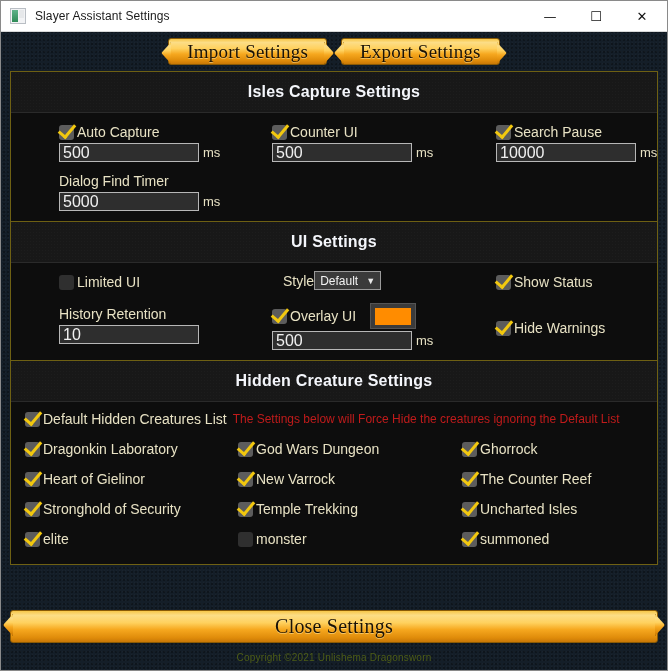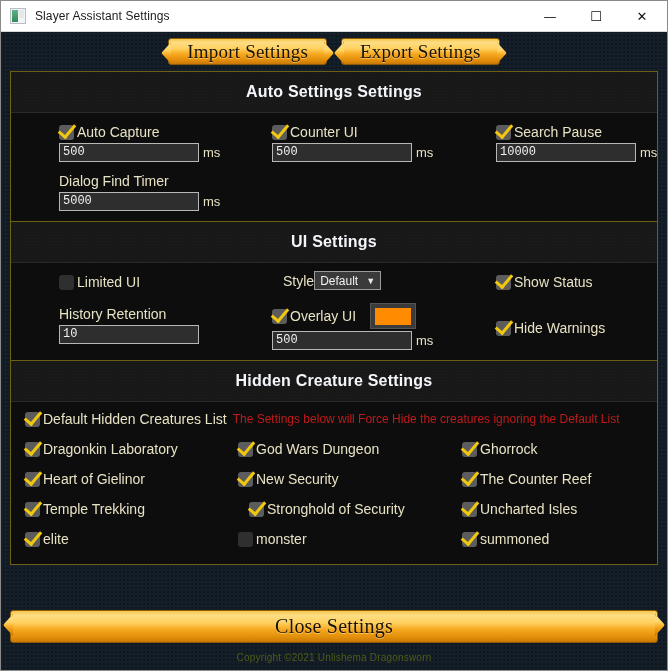--- a/index.html
+++ b/index.html
@@ -205,22 +205,22 @@
     white-space: nowrap;
   }
 
   
   .inline { display: flex; align-items: center; }
   .tinput {
     height: 19px;
     background: #2e2e2e;
     border: 1px solid #b7b7b7;
     color: #f0f0f0;
-    font-size: 12px;
-    font-family: Liberation Mono, monospace;
+    font-size: 16px;
+    font-family: Liberation Sans, sans-serif;
     padding: 0 3px;
     line-height: 17px;
     width: 140px;
     overflow: hidden;
     white-space: nowrap;
   }
   .unit {
     font-size: 13px;
     color: #e8e2c4;
     margin-left: 4px;
@@ -311,21 +311,21 @@
 
     <div class="topbar">
       <div class="gold-btn">Import Settings</div>
       <div class="gold-btn">Export Settings</div>
     </div>
 
     <div class="panels">
 
       <div class="panel">
         <div class="panel-header">
-          <span class="ph-title">Auto Settings Settings</span>
+          <span class="ph-title">Isles Capture Settings</span>
         </div>
         <div class="panel-body">
 
           <div class="row">
 
             <div class="col">
               <div class="cb-line">
                 <span class="cbox on"></span>
                 <span class="cb-label">Auto Capture</span>
               </div>
@@ -483,42 +483,42 @@
             <div class="cgrow">
               <div class="cell">
                 <div class="cb-line">
                   <span class="cbox on"></span>
                   <span class="cb-label">Heart of Gielinor</span>
                 </div>
               </div>
               <div class="cell c2">
                 <div class="cb-line">
                   <span class="cbox on"></span>
-                  <span class="cb-label">New Security</span>
+                  <span class="cb-label">New Varrock</span>
                 </div>
               </div>
               <div class="cell">
                 <div class="cb-line">
                   <span class="cbox on"></span>
                   <span class="cb-label">The Counter Reef</span>
                 </div>
               </div>
             </div>
 
             <div class="cgrow">
+              <div class="cell">
+                <div class="cb-line">
+                  <span class="cbox on"></span>
+                  <span class="cb-label">Stronghold of Security</span>
+                </div>
+              </div>
               <div class="cell c2">
                 <div class="cb-line">
                   <span class="cbox on"></span>
                   <span class="cb-label">Temple Trekking</span>
-                </div>
-              </div>
-              <div class="cell">
-                <div class="cb-line">
-                  <span class="cbox on"></span>
-                  <span class="cb-label">Stronghold of Security</span>
                 </div>
               </div>
               <div class="cell">
                 <div class="cb-line">
                   <span class="cbox on"></span>
                   <span class="cb-label">Uncharted Isles</span>
                 </div>
               </div>
             </div>
 

